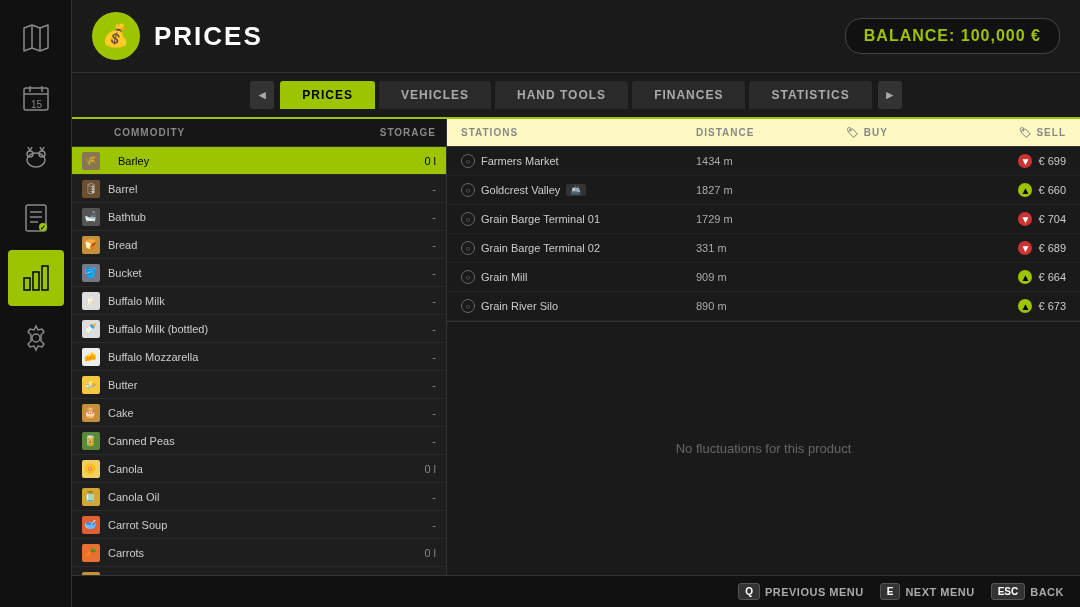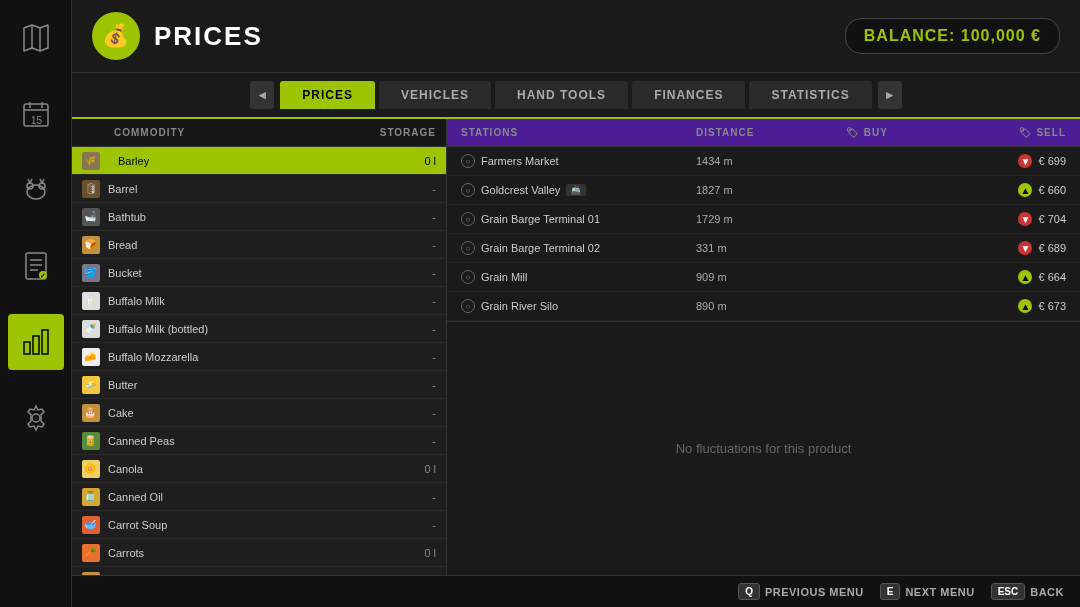--- a/index.html
+++ b/index.html
@@ -15,21 +15,21 @@
     }
 
     
     .sidebar {
       width: 72px;
       background: #111;
       display: flex;
       flex-direction: column;
       align-items: center;
       padding: 10px 0;
-      gap: 20px;
+      gap: 4px;
       border-right: 1px solid #333;
     }
     .sidebar-item {
       width: 56px;
       height: 56px;
       display: flex;
       align-items: center;
       justify-content: center;
       border-radius: 4px;
       cursor: pointer;
@@ -194,21 +194,21 @@
       display: flex;
       flex-direction: column;
       background: #1a1a1a;
     }
 
     
     .stations-header {
       display: grid;
       grid-template-columns: 1fr 150px 120px 100px;
       padding: 8px 14px;
-      background: #4c1d95;
+      background: #fef9c3;
       border-bottom: 1px solid #333;
       font-size: 10px;
       font-weight: bold;
       color: #888;
       letter-spacing: 1px;
     }
     .stations-list {
       border-bottom: 1px solid #333;
     }
     .station-row {
@@ -466,21 +466,21 @@
         <span class="commodity-name">Canned Peas</span>
         <span class="commodity-storage">-</span>
       </div>
       <div class="commodity-row">
         <div class="commodity-icon" style="background:#F0D060; color:#333;">🌼</div>
         <span class="commodity-name">Canola</span>
         <span class="commodity-storage">0 l</span>
       </div>
       <div class="commodity-row">
         <div class="commodity-icon" style="background:#D4A830; color:#333;">🫙</div>
-        <span class="commodity-name">Canned Oil</span>
+        <span class="commodity-name">Canola Oil</span>
         <span class="commodity-storage">-</span>
       </div>
       <div class="commodity-row">
         <div class="commodity-icon" style="background:#E06030;">🥣</div>
         <span class="commodity-name">Carrot Soup</span>
         <span class="commodity-storage">-</span>
       </div>
       <div class="commodity-row">
         <div class="commodity-icon" style="background:#E87030;">🥕</div>
         <span class="commodity-name">Carrots</span>

